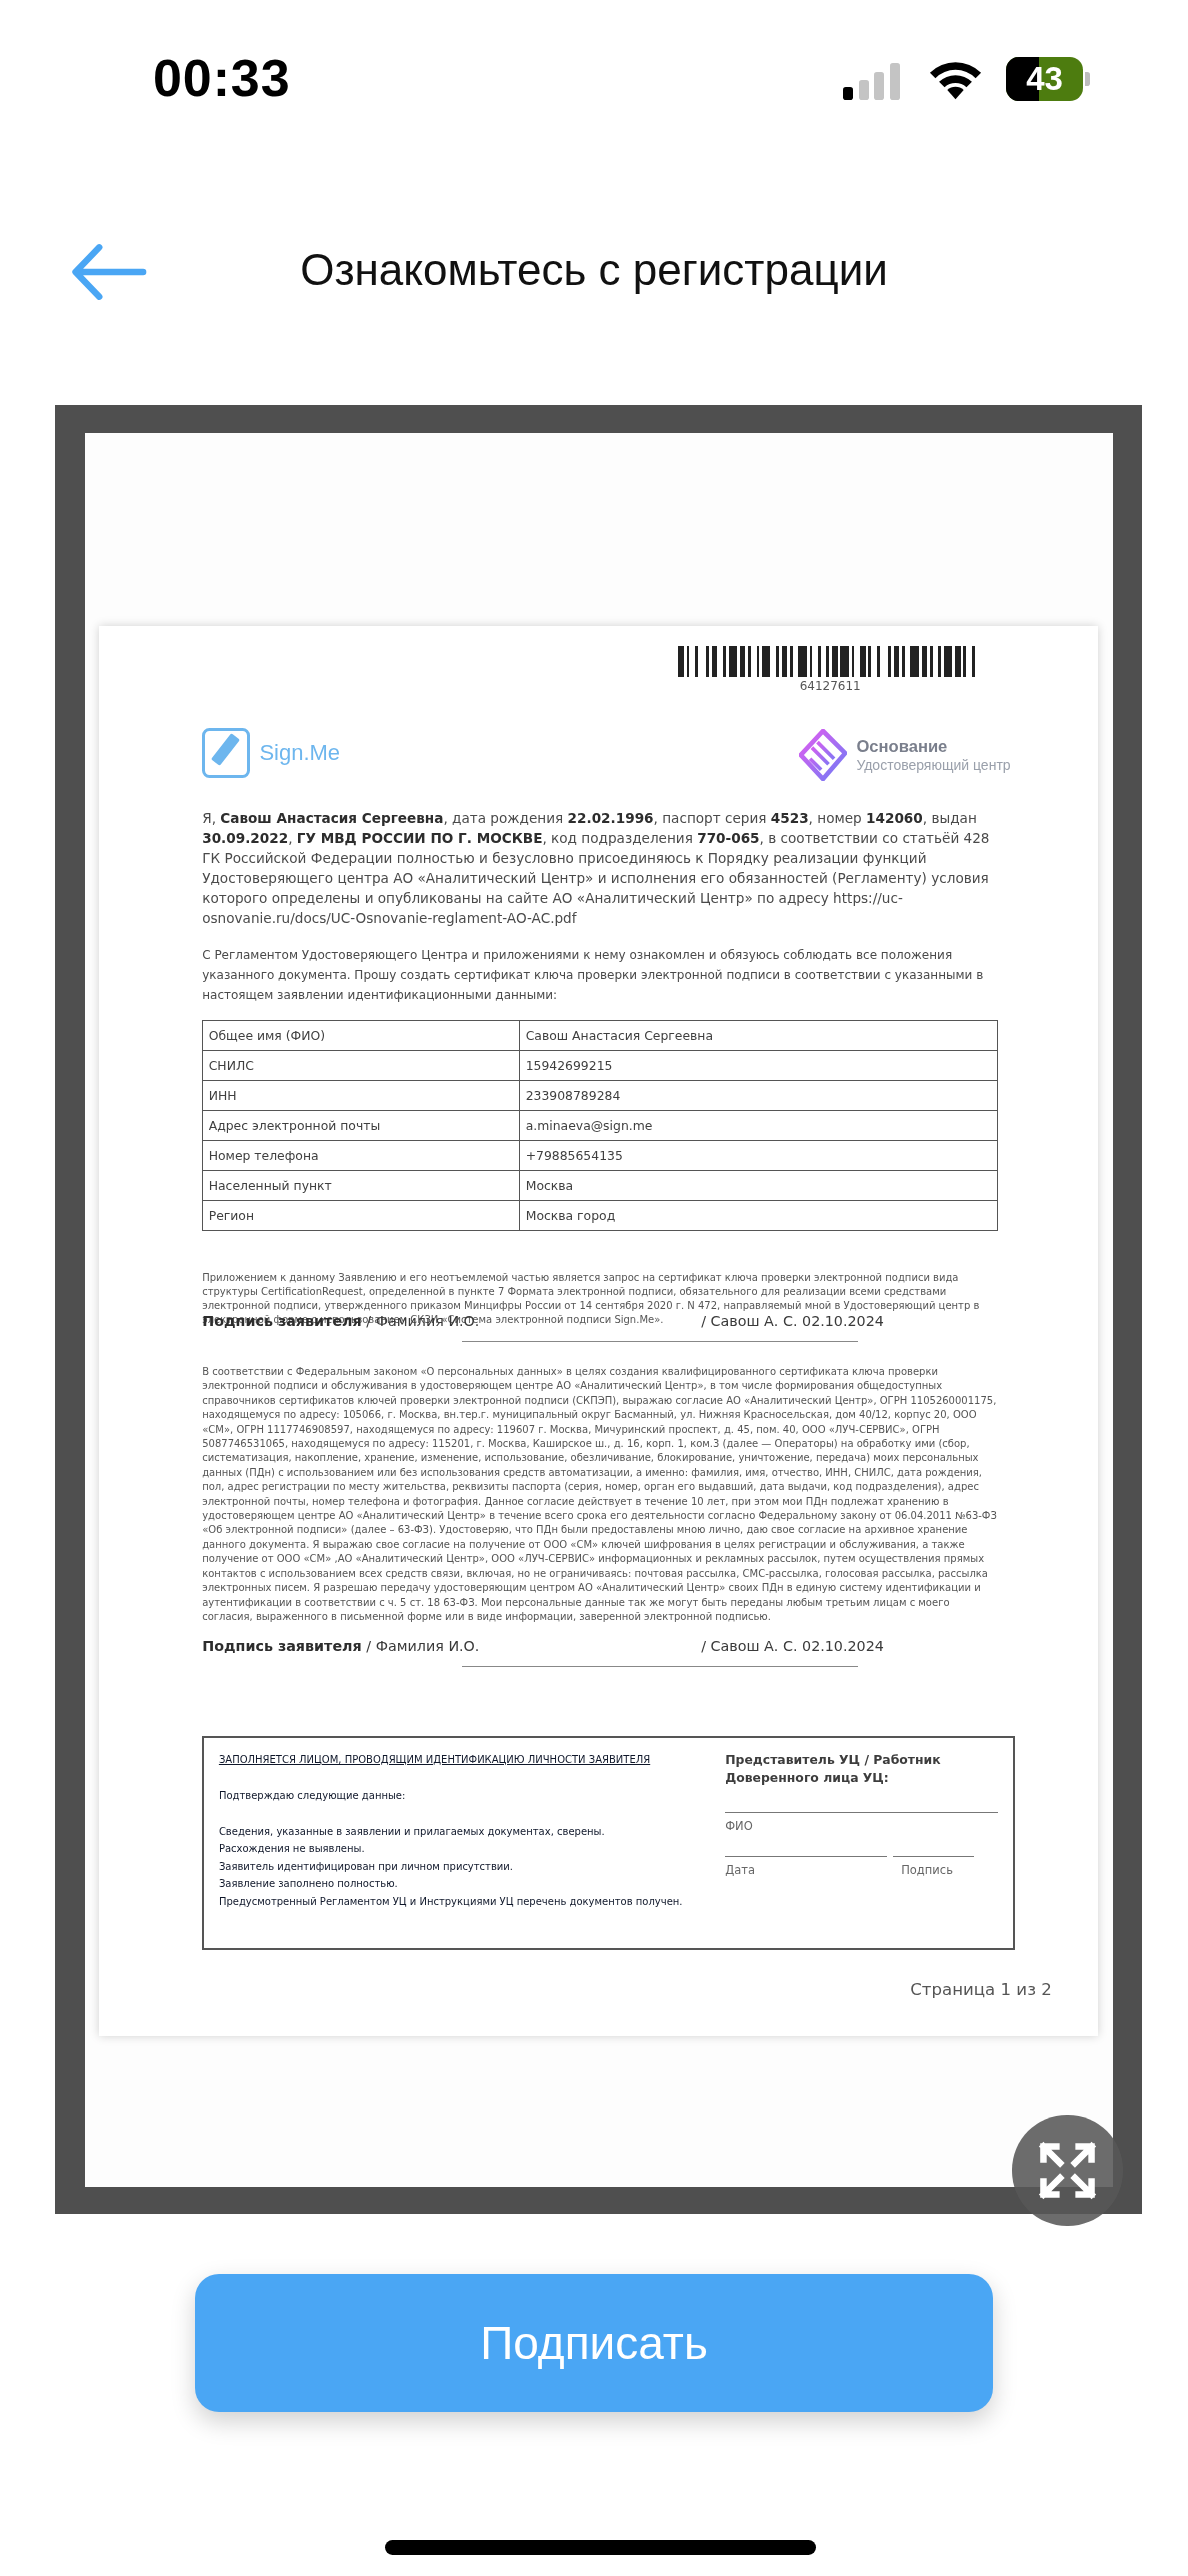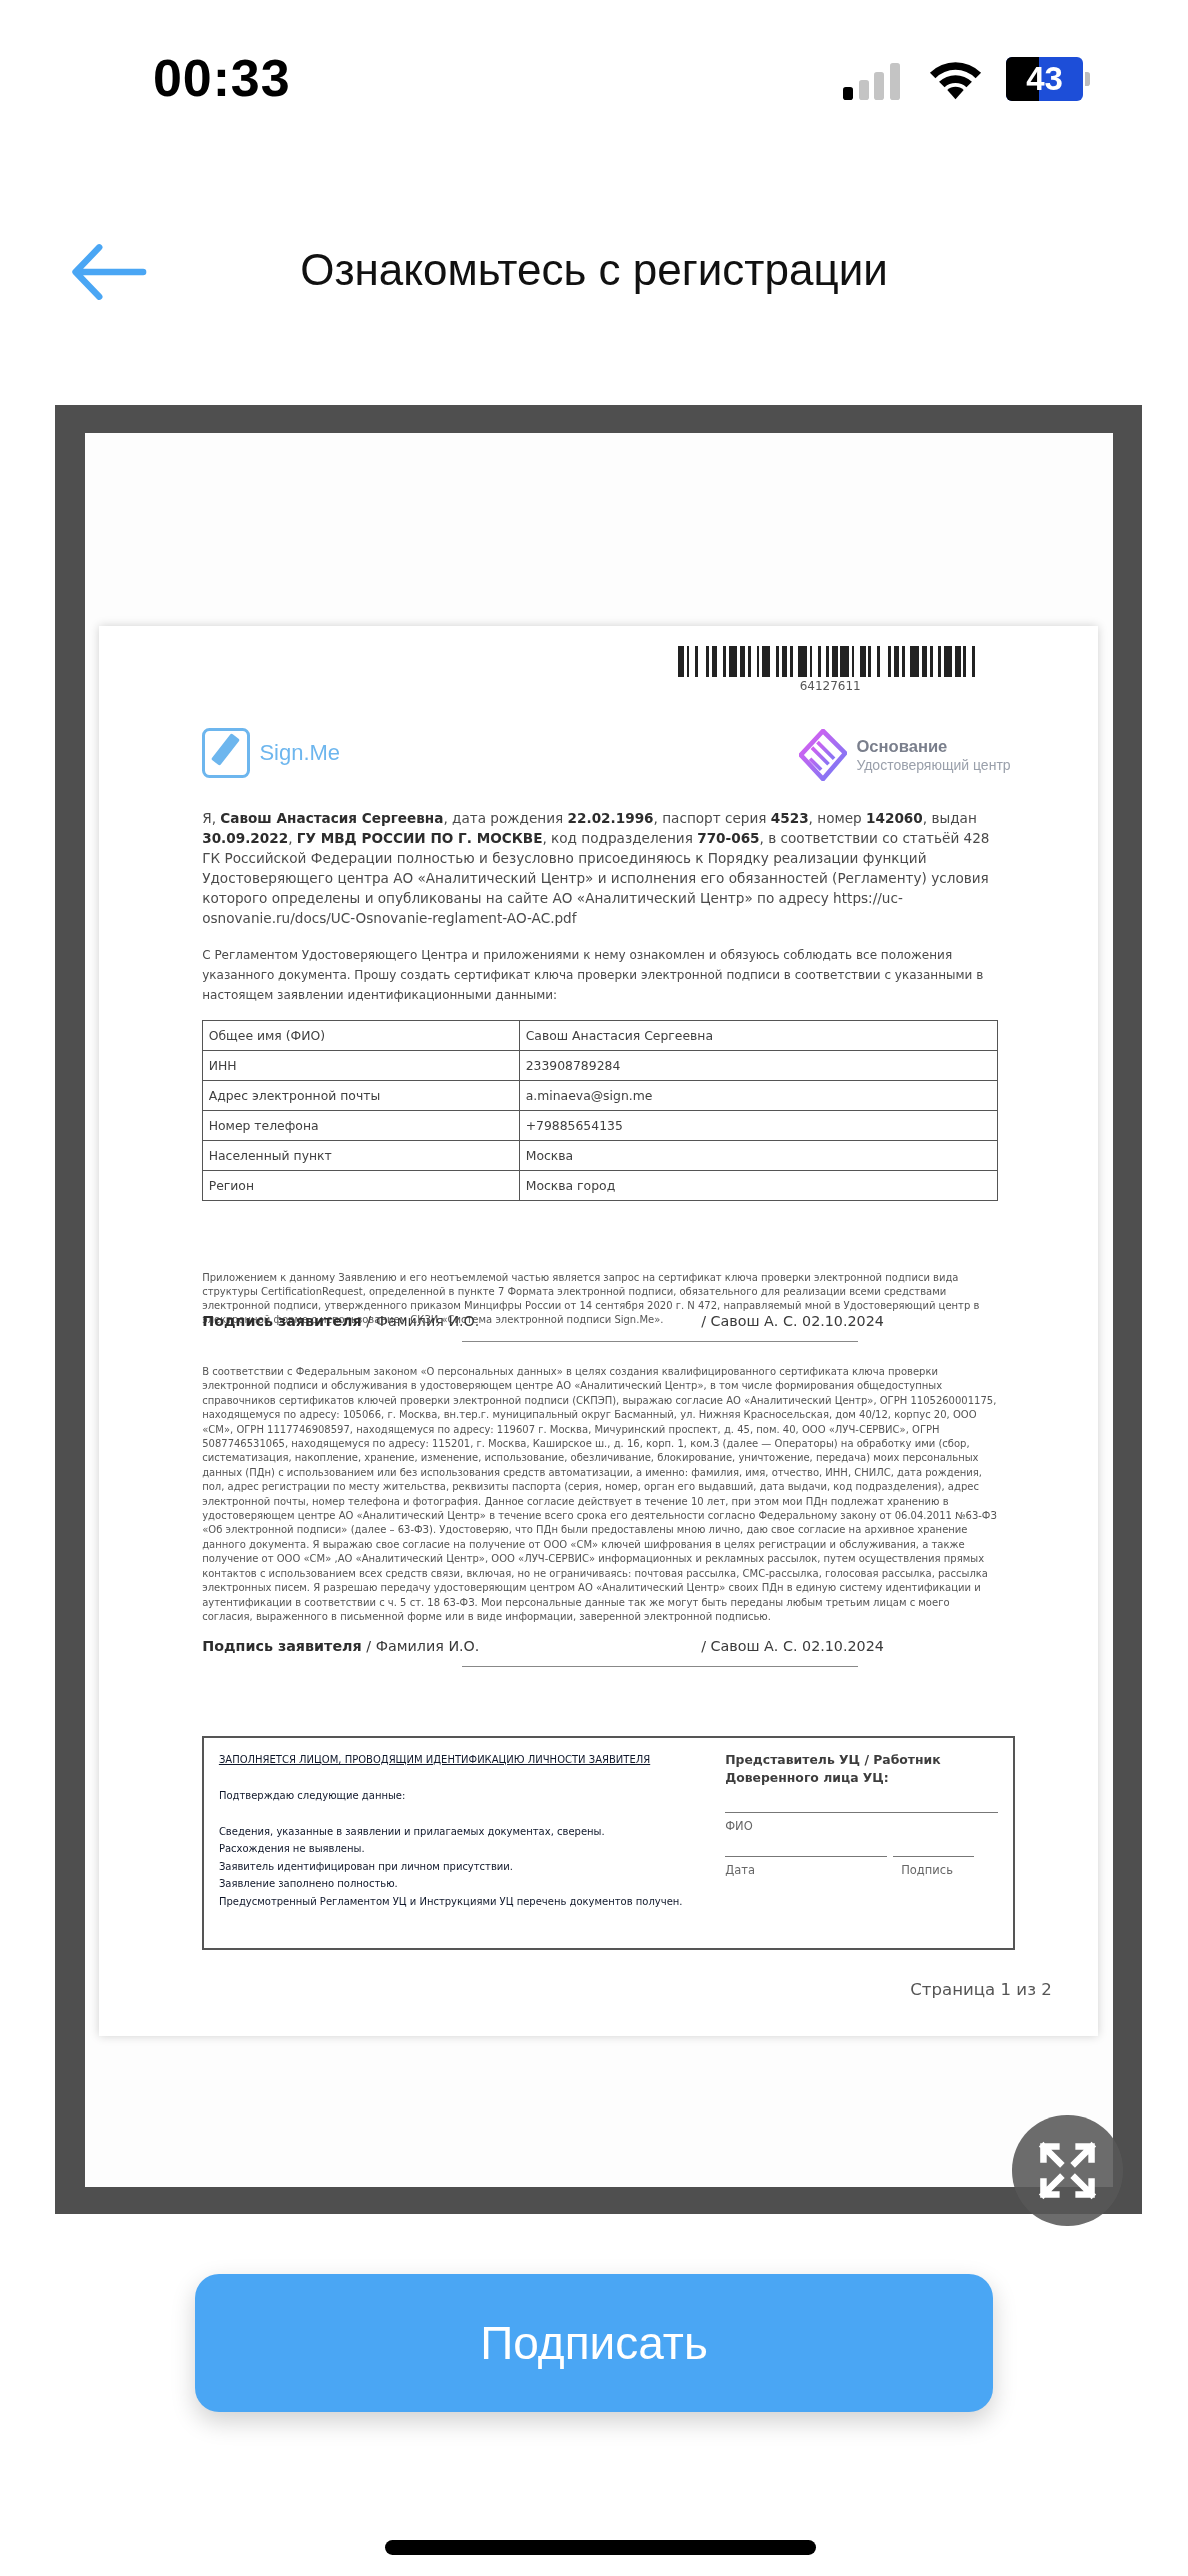--- a/index.html
+++ b/index.html
@@ -10,21 +10,21 @@
     .status-bar { position: absolute; left: 0; top: 0; width: 1188px; height: 147px; }
     .status-time { position: absolute; left: 153px; top: 48px; font-size: 52px; font-weight: 700; letter-spacing: 0.9px; }
     .signal { position: absolute; left: 843px; top: 63px; width: 57px; height: 37px; }
     .signal span { position: absolute; bottom: 0; width: 10px; border-radius: 2.8px; background: #c4c4c4; }
     .signal span:nth-child(1) { left: 0; height: 13px; background: #000; }
     .signal span:nth-child(2) { left: 15.7px; height: 20px; }
     .signal span:nth-child(3) { left: 31px; height: 28px; }
     .signal span:nth-child(4) { left: 47px; height: 37px; }
     .wifi { position: absolute; left: 927px; top: 59px; width: 57px; height: 42px; }
     .battery { position: absolute; left: 1006px; top: 57px; width: 83px; height: 44px; }
-    .battery-body { position: absolute; left: 0; top: 0; width: 77px; height: 44px; border-radius: 6px; overflow: hidden; background: #1d4ed8; }
+    .battery-body { position: absolute; left: 0; top: 0; width: 77px; height: 44px; border-radius: 13px; overflow: hidden; background: #4d7c0f; }
     .battery-fill { position: absolute; left: 0; top: 0; height: 44px; background: #000; }
     .battery-text { position: absolute; left: 0; top: 0; width: 77px; height: 44px; line-height: 44px; text-align: center; color: #fff; font-size: 33px; font-weight: 700; }
     .battery-cap { position: absolute; left: 79px; top: 14.7px; width: 4.6px; height: 14.7px; border-radius: 0 2.8px 2.8px 0; background: #bdbdbd; }
 
     
     .header { position: absolute; left: 0; top: 212px; width: 1188px; height: 120px; }
     .back-button { position: absolute; left: 66px; top: 28px; width: 83px; height: 64px; cursor: pointer; }
     .page-title { position: absolute; left: 0; width: 1188px; top: 33px; text-align: center; font-size: 44px; color: #111; }
 
     
@@ -220,20 +220,24 @@
 
       <p class="doc-intro2">С Регламентом Удостоверяющего Центра и приложениями к нему ознакомлен и обязуюсь соблюдать все положения указанного документа. Прошу создать сертификат ключа проверки электронной подписи в соответствии с указанными в настоящем заявлении идентификационными данными:</p>
 
       <table class="data-table">
         <tbody id="table-body">
             <tr>
               <td>Общее имя (ФИО)</td>
               <td>Савош Анастасия Сергеевна</td>
             </tr>
             <tr>
+              <td>СНИЛС</td>
+              <td>15942699215</td>
+            </tr>
+            <tr>
               <td>ИНН</td>
               <td>233908789284</td>
             </tr>
             <tr>
               <td>Адрес электронной почты</td>
               <td>a.minaeva@sign.me</td>
             </tr>
             <tr>
               <td>Номер телефона</td>
               <td>+79885654135</td>

